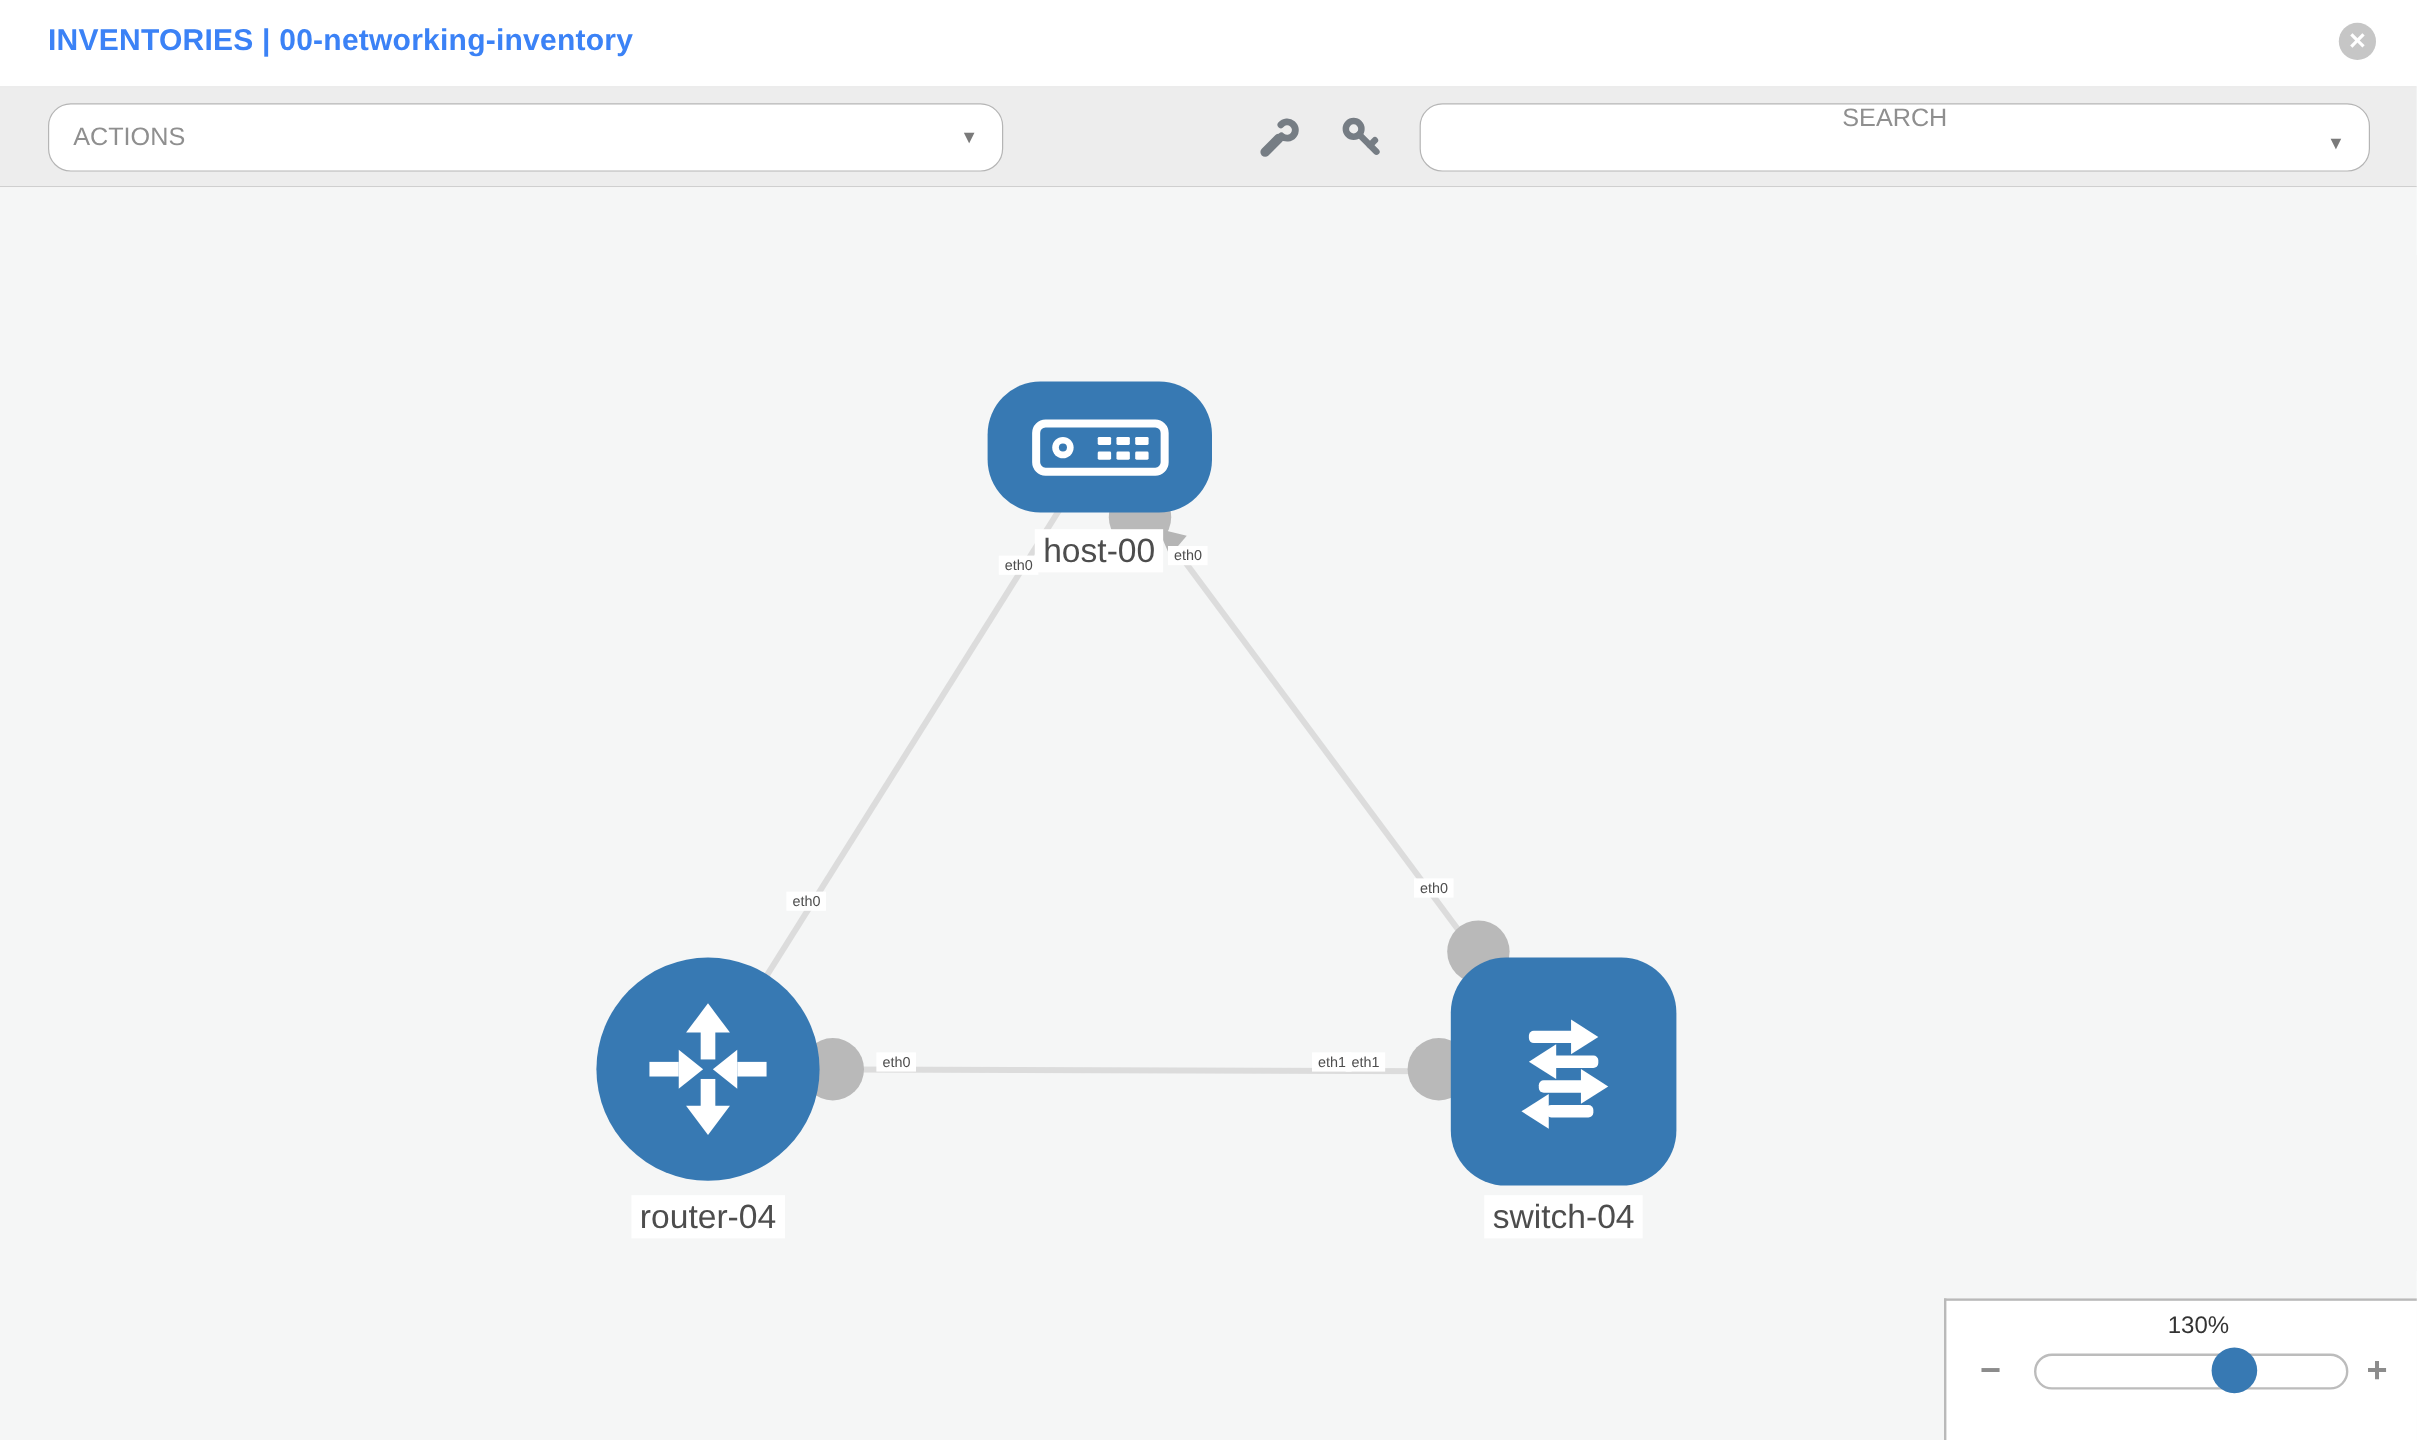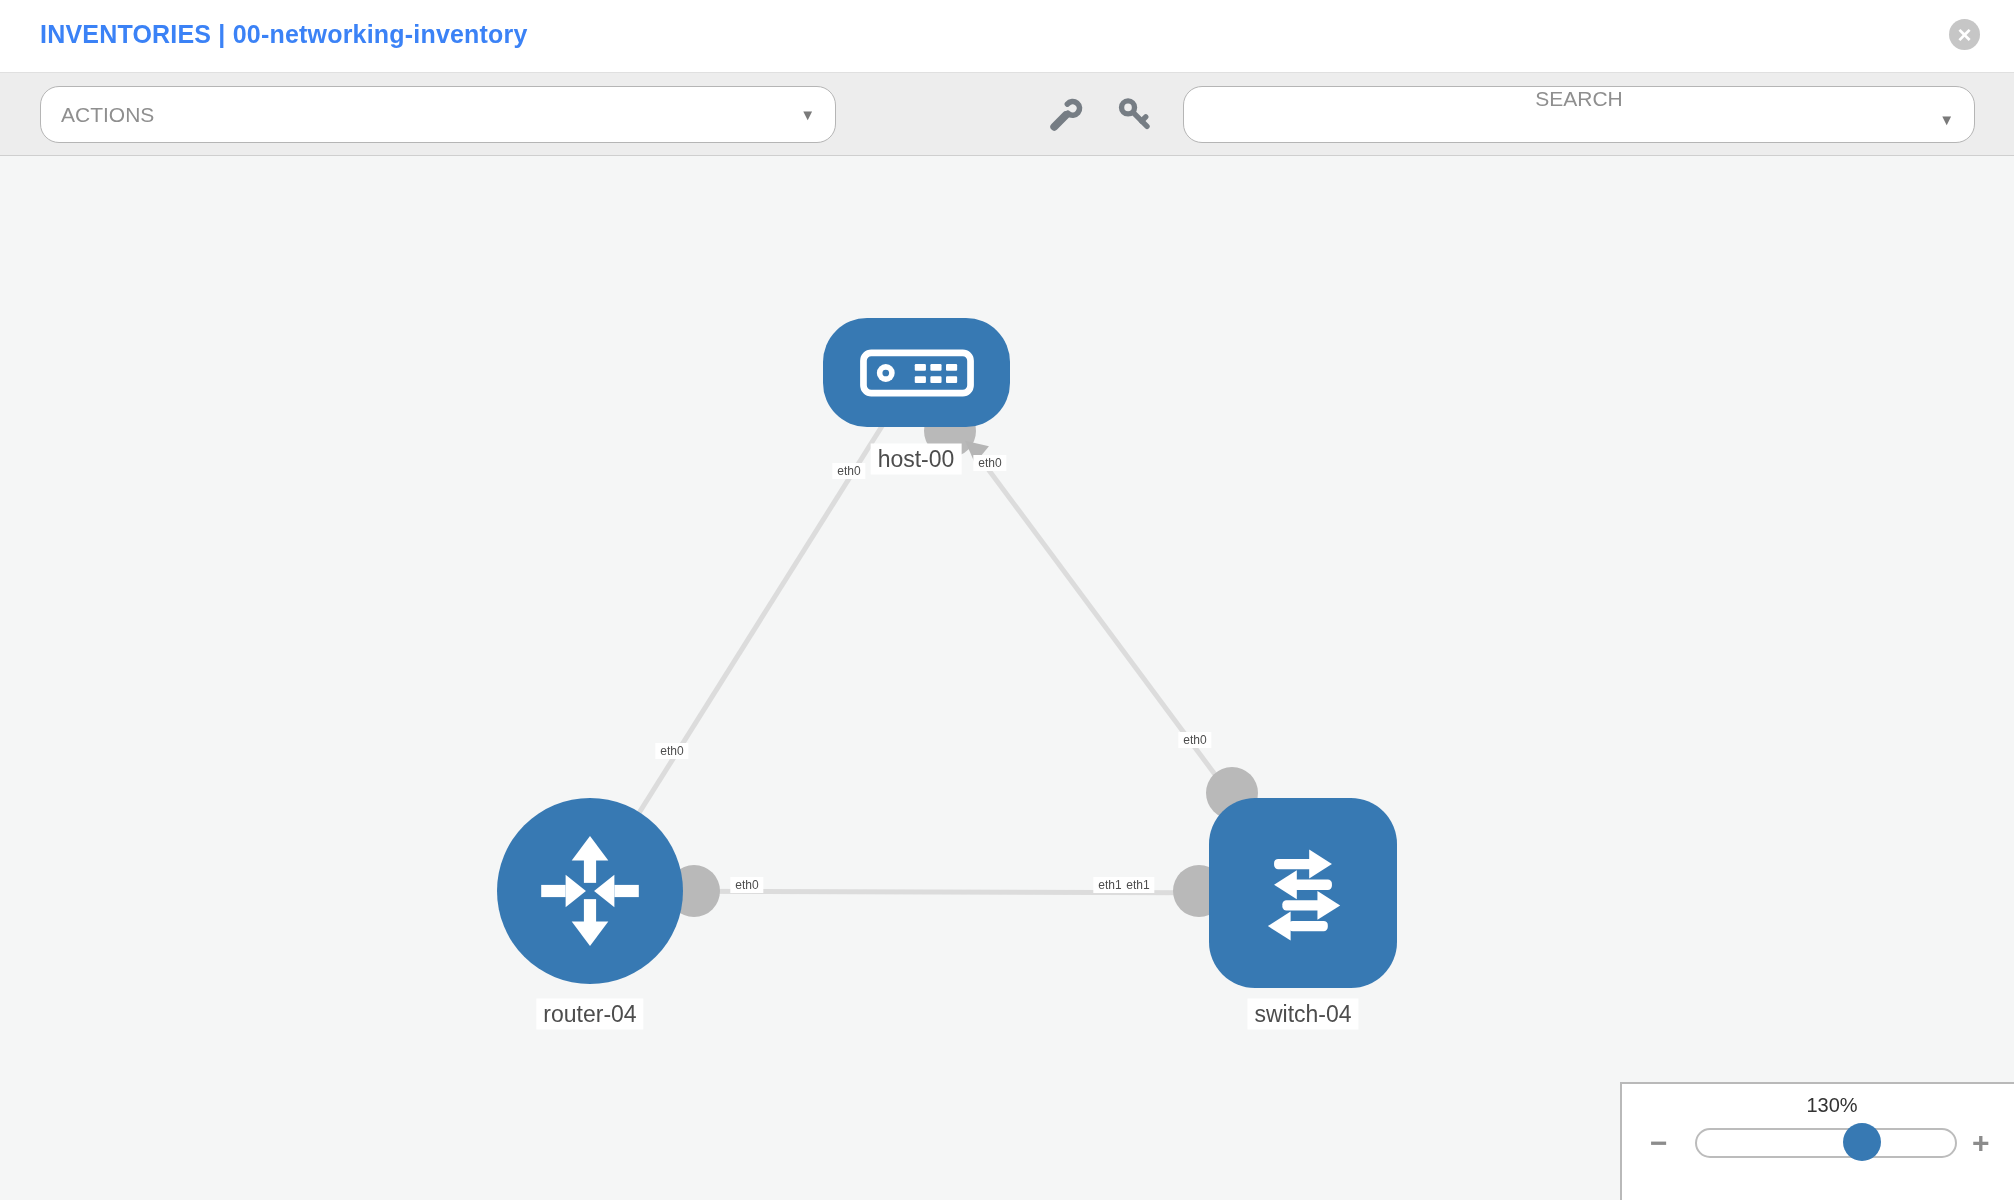--- a/index.html
+++ b/index.html
@@ -29,21 +29,21 @@
   .wrench-pos { left:1047px; }
   .key-pos    { left:1116px; }
   
   .canvas { position:absolute; top:156px; left:0; width:2014px; height:1044px;
     background:#f5f6f6; }
   .links-layer { position:absolute; top:0; left:0; }
   .node { position:absolute; display:flex; align-items:center; justify-content:center; cursor:pointer; }
   .chip { position:absolute; transform:translate(-50%,-50%); background:#ffffff;
     color:#4d4d4d; white-space:nowrap; }
   .iface-chip { font-size:12px; padding:1px 5px; }
-  .node-chip  { font-size:23px; padding:2px 7px; }
+  .node-chip  { font-size:28px; padding:2px 7px; }
   
   .zoom-panel { position:absolute; left:1620px; top:1082px; width:422px; height:118px;
     background:#ffffff; border:2px solid #b9b9b9; border-right:none; border-bottom:none;
     box-sizing:border-box; }
   .zoom-value { position:absolute; left:0; width:100%; top:10px; text-align:center;
     font-size:20px; color:#333333; }
   .zoom-minus, .zoom-plus { position:absolute; top:44px; font-size:30px; font-weight:700;
     color:#8c8c8c; cursor:pointer; line-height:30px; user-select:none; }
   .zoom-minus { left:28px; }
   .zoom-plus  { left:350px; }

